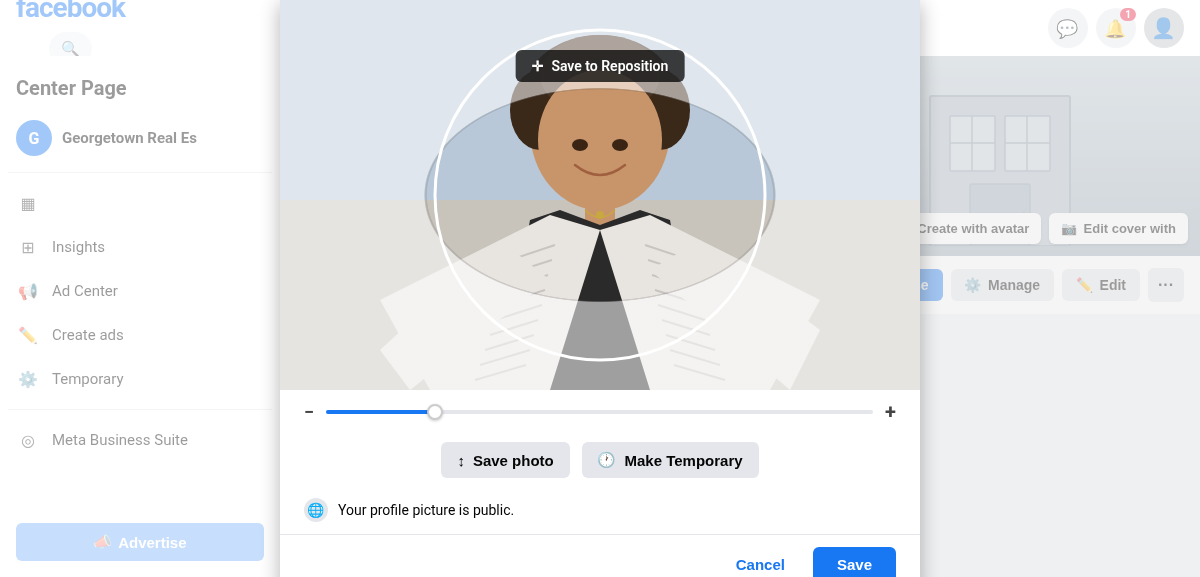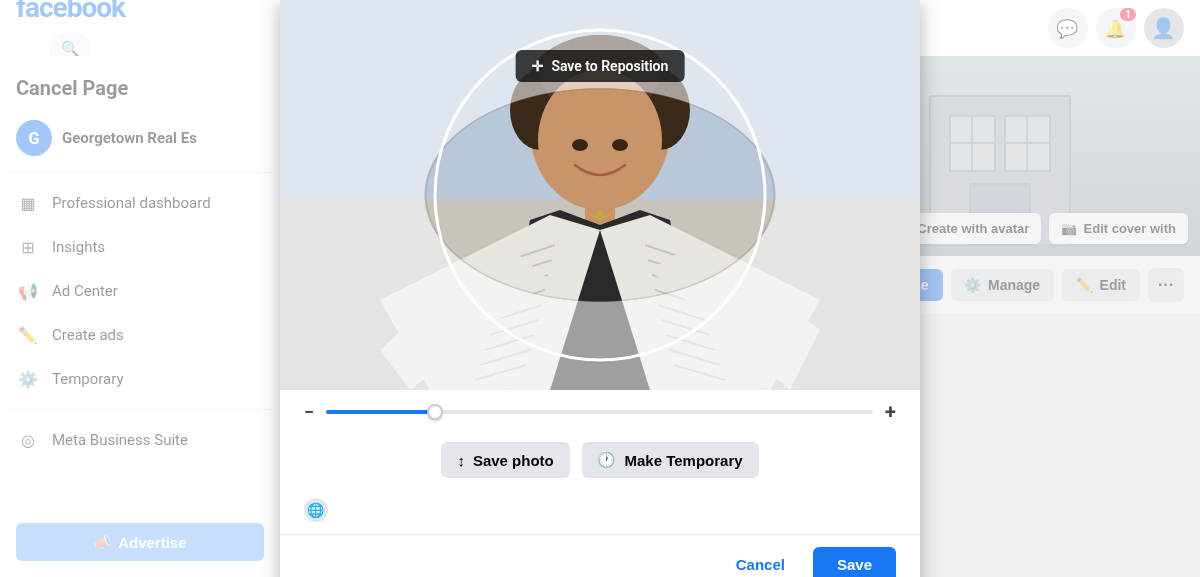--- a/index.html
+++ b/index.html
@@ -495,34 +495,33 @@
       <span>🔔</span>
       <span class="badge">1</span>
     </div>
     <div class="avatar-btn">
       <span>👤</span>
     </div>
   </div>
 </div>
 
 <div class="sidebar">
-  <div class="sidebar-title">Cancel Page</div>
+  <div class="sidebar-title">Center Page</div>
 
   <div class="sidebar-page-item">
     <div class="page-avatar">
       <span>G</span>
     </div>
     <span class="page-name">Georgetown Real Es</span>
   </div>
 
   <div class="sidebar-divider"></div>
 
   <div class="sidebar-menu-item">
     <span class="menu-icon">▦</span>
-    <span>Professional dashboard</span>
   </div>
   <div class="sidebar-menu-item">
     <span class="menu-icon">⊞</span>
     <span>Insights</span>
   </div>
   <div class="sidebar-menu-item">
     <span class="menu-icon">📢</span>
     <span>Ad Center</span>
   </div>
   <div class="sidebar-menu-item">
@@ -690,19 +689,20 @@
       <span>Save photo</span>
     </button>
     <button class="photo-action-btn">
       <span>🕐</span>
       <span>Make Temporary</span>
     </button>
   </div>
 
   <div class="public-notice">
     <div class="globe-icon">🌐</div>
+    <span>Your profile picture is public.</span>
   </div>
 
   <div class="modal-footer">
     <button class="cancel-btn">Cancel</button>
     <button class="save-btn">Save</button>
   </div>
 </div>
 
 </body></html>

